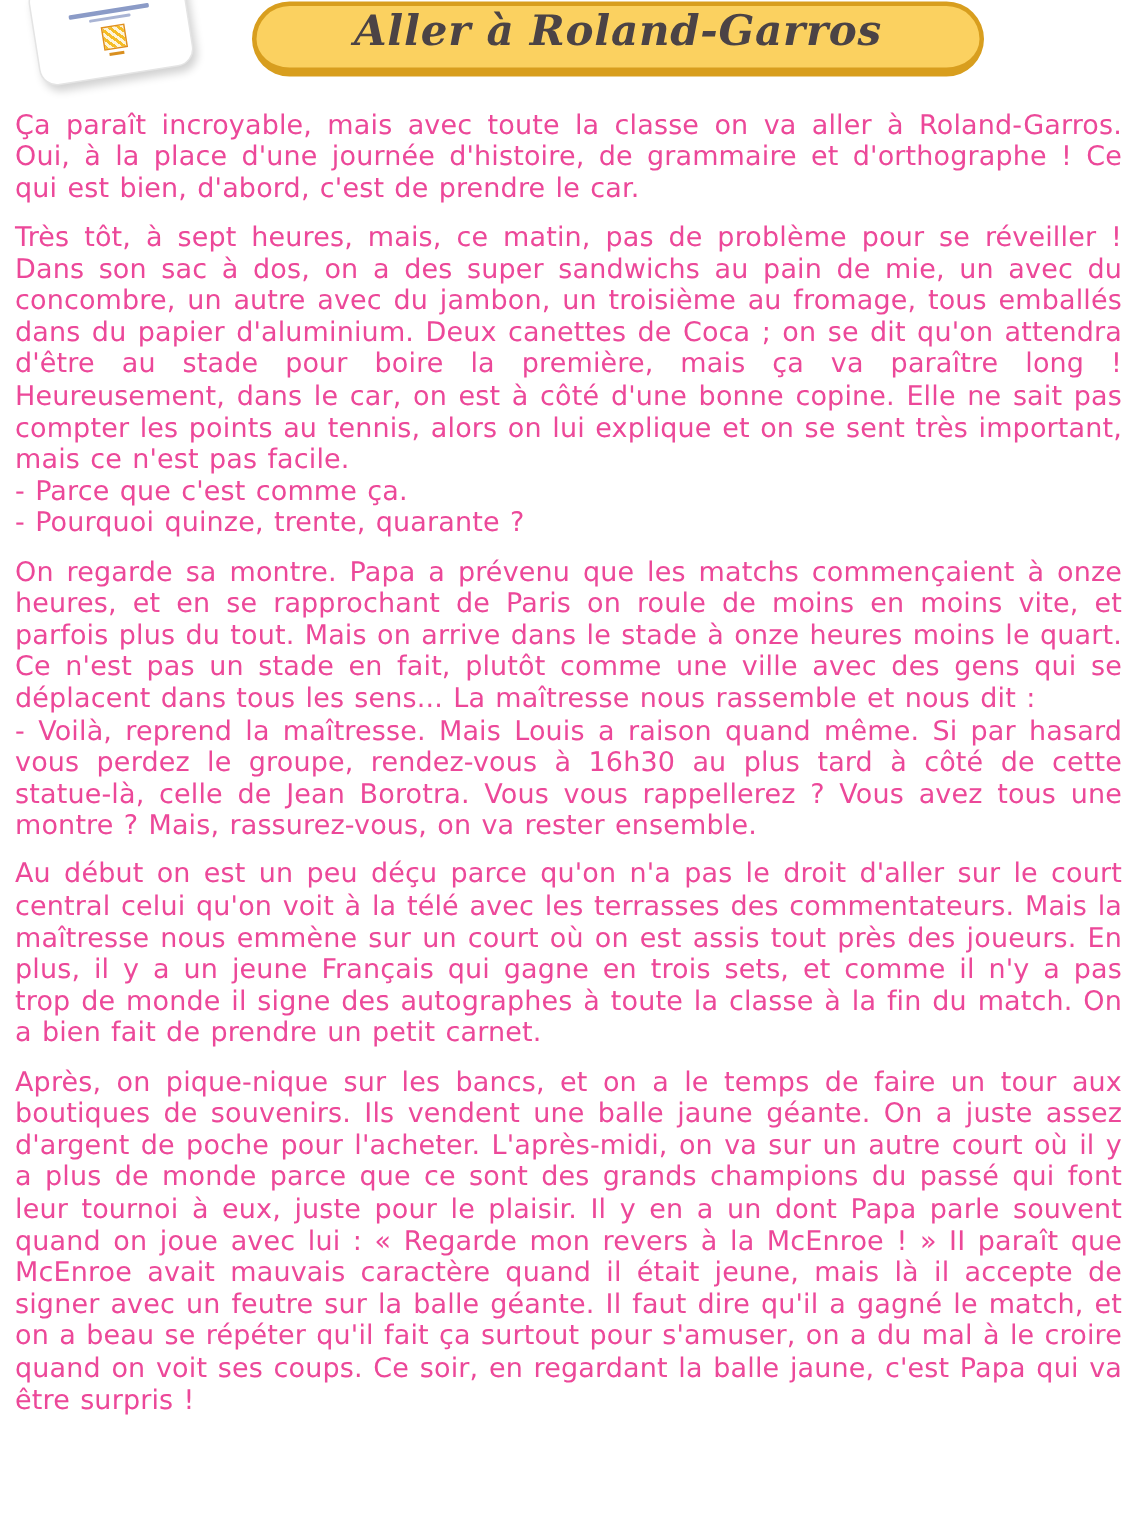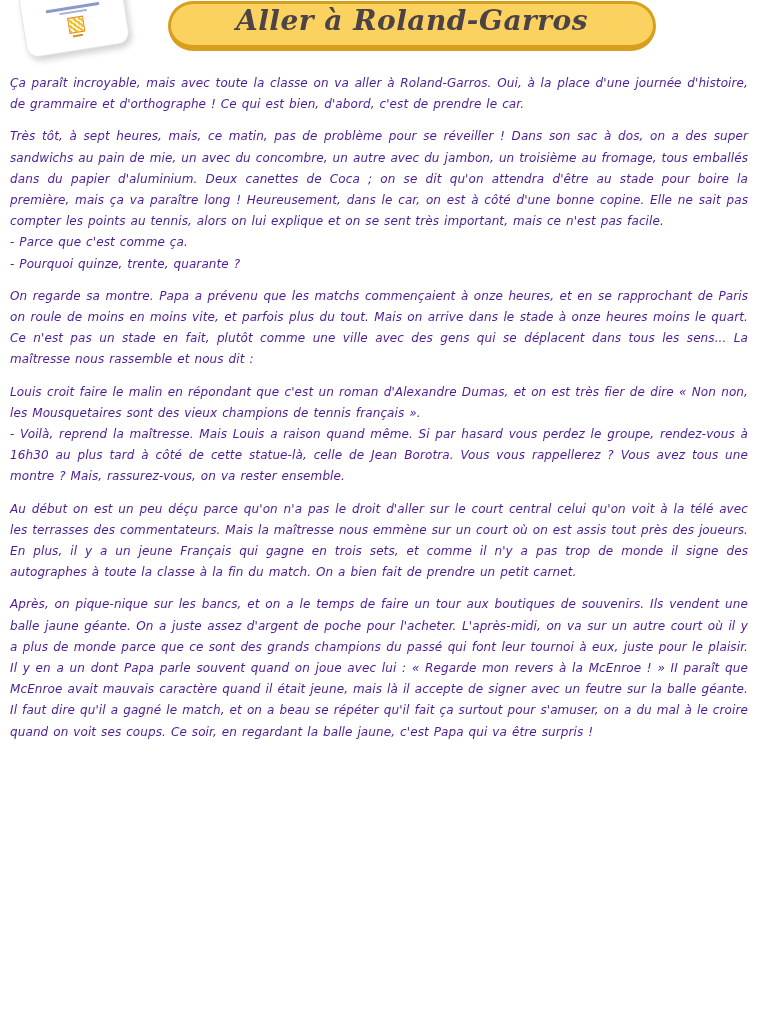--- a/index.html
+++ b/index.html
@@ -61,27 +61,26 @@
     font-weight: 700;
     font-size: 28px;
     letter-spacing: 0.5px;
     color: #4b4345;
   }
 
   
   .content {
     position: absolute;
     top: 73px; left: 10px; right: 10px;
-    color: #4c1d95;
-    font-size: 12px;
+    color: #ec4899;
+    font-size: 18px;
     line-height: 21.2px;
     letter-spacing: 0.1px;
     word-spacing: 1px;
     text-align: justify;
-    font-style: italic;
   }
   .content p { margin: 0; }
   .content p.group { margin-top: 11px; }
   .content p.hang { padding-left: 22px; text-indent: -22px; }
 </style>
 </head>
 <body>
 
 <div class="header">
   <div class="logo-card">
@@ -96,17 +95,16 @@
     <h1>Aller à Roland-Garros</h1>
   </div>
 </div>
 
 <div class="content">
   <p class="para">Ça paraît incroyable, mais avec toute la classe on va aller à Roland-Garros. Oui, à la place d'une journée d'histoire, de grammaire et d'orthographe&nbsp;! Ce qui est bien, d'abord, c'est de prendre le car.</p>
   <p class="para group">Très tôt, à sept heures, mais, ce matin, pas de problème pour se réveiller&nbsp;! Dans son sac à dos, on a des super sandwichs au pain de mie, un avec du concombre, un autre avec du jambon, un troisième au fromage, tous emballés dans du papier d'aluminium. Deux canettes de Coca&nbsp;; on se dit qu'on attendra d'être au stade pour boire la première, mais ça va paraître long&nbsp;! Heureusement, dans le car, on est à côté d'une bonne copine. Elle ne sait pas compter les points au tennis, alors on lui explique et on se sent très important, mais ce n'est pas facile.</p>
   <p class="dialogue">- Parce que c'est comme ça.</p>
   <p class="dialogue">- Pourquoi quinze, trente, quarante&nbsp;?</p>
   <p class="para group">On regarde sa montre. Papa a prévenu que les matchs commençaient à onze heures, et en se rapprochant de Paris on roule de moins en moins vite, et parfois plus du tout. Mais on arrive dans le stade à onze heures moins le quart. Ce n'est pas un stade en fait, plutôt comme une ville avec des gens qui se déplacent dans tous les sens... La maîtresse nous rassemble et nous dit&nbsp;:</p>
-  <p class="para group">Louis croit faire le malin en répondant que c'est un roman d'Alexandre Dumas, et on est très fier de dire «&nbsp;Non non, les Mousquetaires sont des vieux champions de tennis français&nbsp;».</p>
   <p class="para">- Voilà, reprend la maîtresse. Mais Louis a raison quand même. Si par hasard vous perdez le groupe, rendez-vous à 16h30 au plus tard à côté de cette statue-là, celle de Jean Borotra. Vous vous rappellerez&nbsp;? Vous avez tous une montre&nbsp;? Mais, rassurez-vous, on va rester ensemble.</p>
   <p class="para group">Au début on est un peu déçu parce qu'on n'a pas le droit d'aller sur le court central celui qu'on voit à la télé avec les terrasses des commentateurs. Mais la maîtresse nous emmène sur un court où on est assis tout près des joueurs. En plus, il y a un jeune Français qui gagne en trois sets, et comme il n'y a pas trop de monde il signe des autographes à toute la classe à la fin du match. On a bien fait de prendre un petit carnet.</p>
   <p class="para group">Après, on pique-nique sur les bancs, et on a le temps de faire un tour aux boutiques de souvenirs. Ils vendent une balle jaune géante. On a juste assez d'argent de poche pour l'acheter. L'après-midi, on va sur un autre court où il y a plus de monde parce que ce sont des grands champions du passé qui font leur tournoi à eux, juste pour le plaisir. Il y en a un dont Papa parle souvent quand on joue avec lui&nbsp;: «&nbsp;Regarde mon revers à la McEnroe&nbsp;!&nbsp;» II paraît que McEnroe avait mauvais caractère quand il était jeune, mais là il accepte de signer avec un feutre sur la balle géante. Il faut dire qu'il a gagné le match, et on a beau se répéter qu'il fait ça surtout pour s'amuser, on a du mal à le croire quand on voit ses coups. Ce soir, en regardant la balle jaune, c'est Papa qui va être surpris&nbsp;!</p>
 </div>
 
 </body></html>

